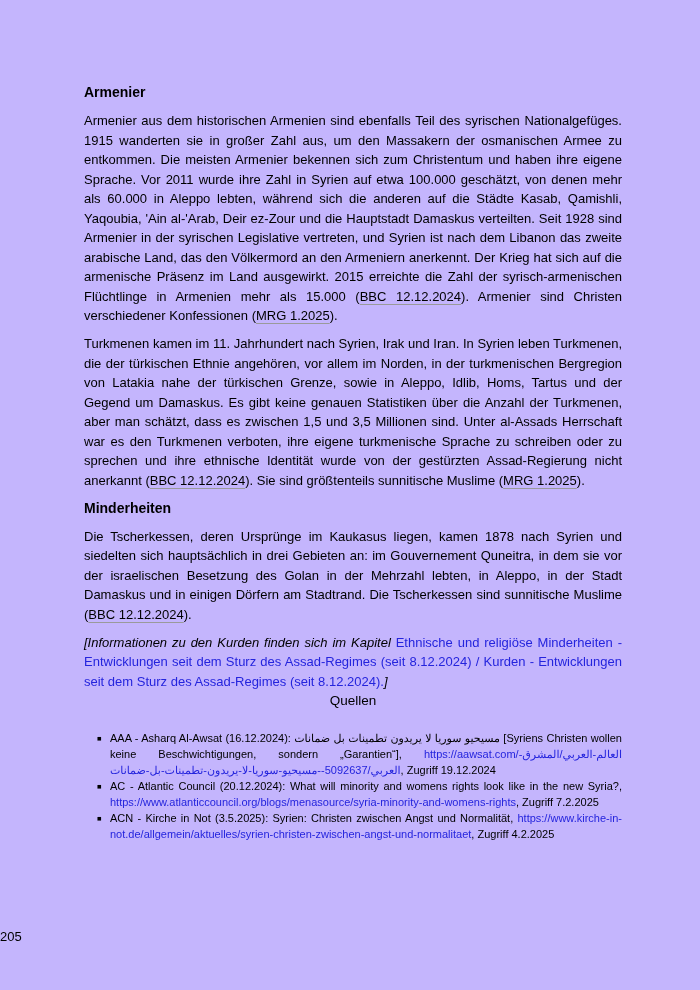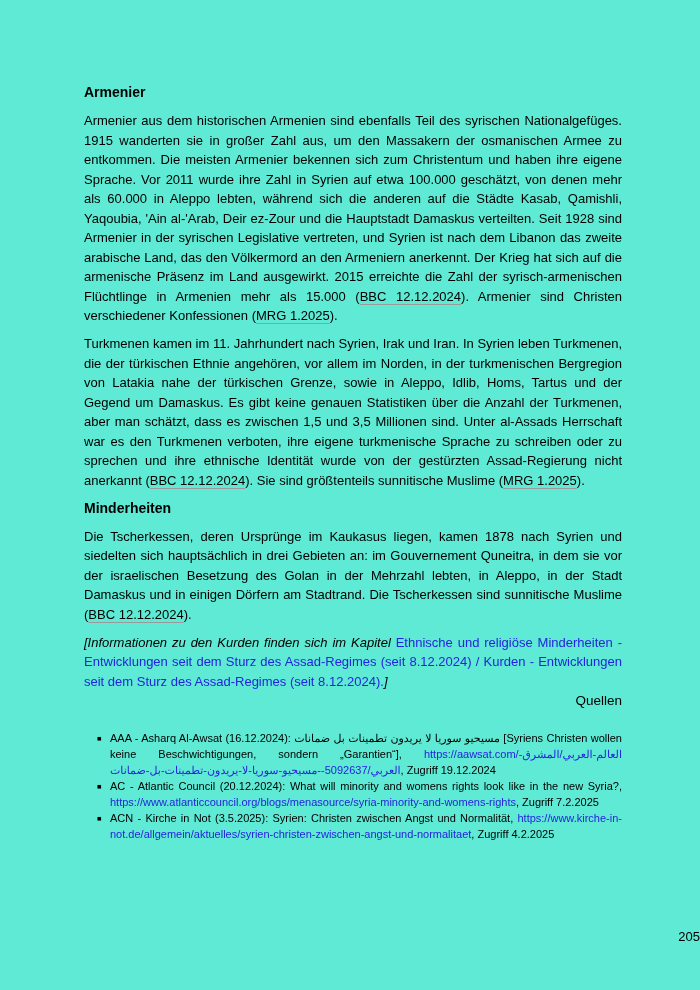--- a/index.html
+++ b/index.html
@@ -2,32 +2,32 @@
 <html lang="de" style="--blue: #2424dd; --ref-underline: #9a9a9a;"><head>
 <meta charset="utf-8">
 <style>
   :root { --blue: #2424dd; --ink: #000000; --ref-underline: #9a9a9a; }
   * { margin: 0; padding: 0; box-sizing: border-box; }
   html, body { background: #ffffff; }
   body {
     width: 700px; height: 990px; position: relative; overflow: hidden;
     font-family: "Liberation Sans", sans-serif; color: var(--ink);
   }
-  .page { position: absolute; inset: 0; background: #5eead4; }
+  .page { position: absolute; inset: 0; background: #c4b5fd; }
   .content {
     position: absolute; left: 84px; top: 83px; width: 538px;
     font-size: 13px; line-height: 19.5px; text-align: justify;
   }
   .section-heading {
     font-size: 14px; font-weight: 700; line-height: 19.5px;
     text-align: left; margin: 0 0 8.5px 0;
   }
   .body-para { margin: 0 0 8.5px 0; hyphens: auto; }
   .note-para { margin: 0 0 0 0; }
-  .quellen-label { text-align: right; margin: 0; font-size: 13.5px; }
+  .quellen-label { text-align: center; margin: 0; font-size: 13.5px; }
   ul.sources {
     list-style: none; margin: 19px 0 0 0; padding: 0;
     font-size: 11px; line-height: 16px;
   }
   ul.sources li {
     position: relative; padding-left: 26px; text-align: justify;
     overflow-wrap: break-word;
   }
   ul.sources li .bullet {
     position: absolute; left: 13px; top: 1px;
@@ -39,21 +39,21 @@
   .seg-ref {
     color: var(--ink); cursor: pointer;
     text-decoration: underline;
     text-decoration-color: var(--ref-underline);
     text-decoration-thickness: 1px;
     text-underline-offset: 2.5px;
   }
   .seg-link { color: var(--blue); cursor: pointer; text-decoration: none; }
   .page-number {
     position: absolute; top: 929px; left: 0; width: 700px;
-    text-align: right; font-size: 13px; line-height: 16px;
+    text-align: left; font-size: 13px; line-height: 16px;
   }
 </style>
 </head>
 <body>
 
 <div class="page">
   <div class="content">
 
     <h2 class="section-heading">Armenier</h2>
     <p class="body-para"><span class="seg-plain">Armenier aus dem historischen Armenien sind ebenfalls Teil des syrischen Nationalgefüges. 1915 wanderten sie in großer Zahl aus, um den Massakern der osmanischen Armee zu entkommen. Die meisten Armenier bekennen sich zum Christentum und haben ihre eigene Sprache. Vor 2011 wurde ihre Zahl in Syrien auf etwa 100.000 geschätzt, von denen mehr als 60.000 in Aleppo lebten, während sich die anderen auf die Städte Kasab, Qamishli, Yaqoubia, 'Ain al-'Arab, Deir ez-Zour und die Hauptstadt Damaskus verteilten. Seit 1928 sind Armenier in der syrischen Legislative vertreten, und Syrien ist nach dem Libanon das zweite arabische Land, das den Völkermord an den Armeniern anerkennt. Der Krieg hat sich auf die armenische Präsenz im Land ausgewirkt. 2015 erreichte die Zahl der syrisch-armenischen Flüchtlinge in Armenien mehr als 15.000 (</span><a class="seg-ref">BBC 12.12.2024</a><span class="seg-plain">). Armenier sind Christen verschiedener Konfessionen (</span><a class="seg-ref">MRG 1.2025</a><span class="seg-plain">).</span></p>

